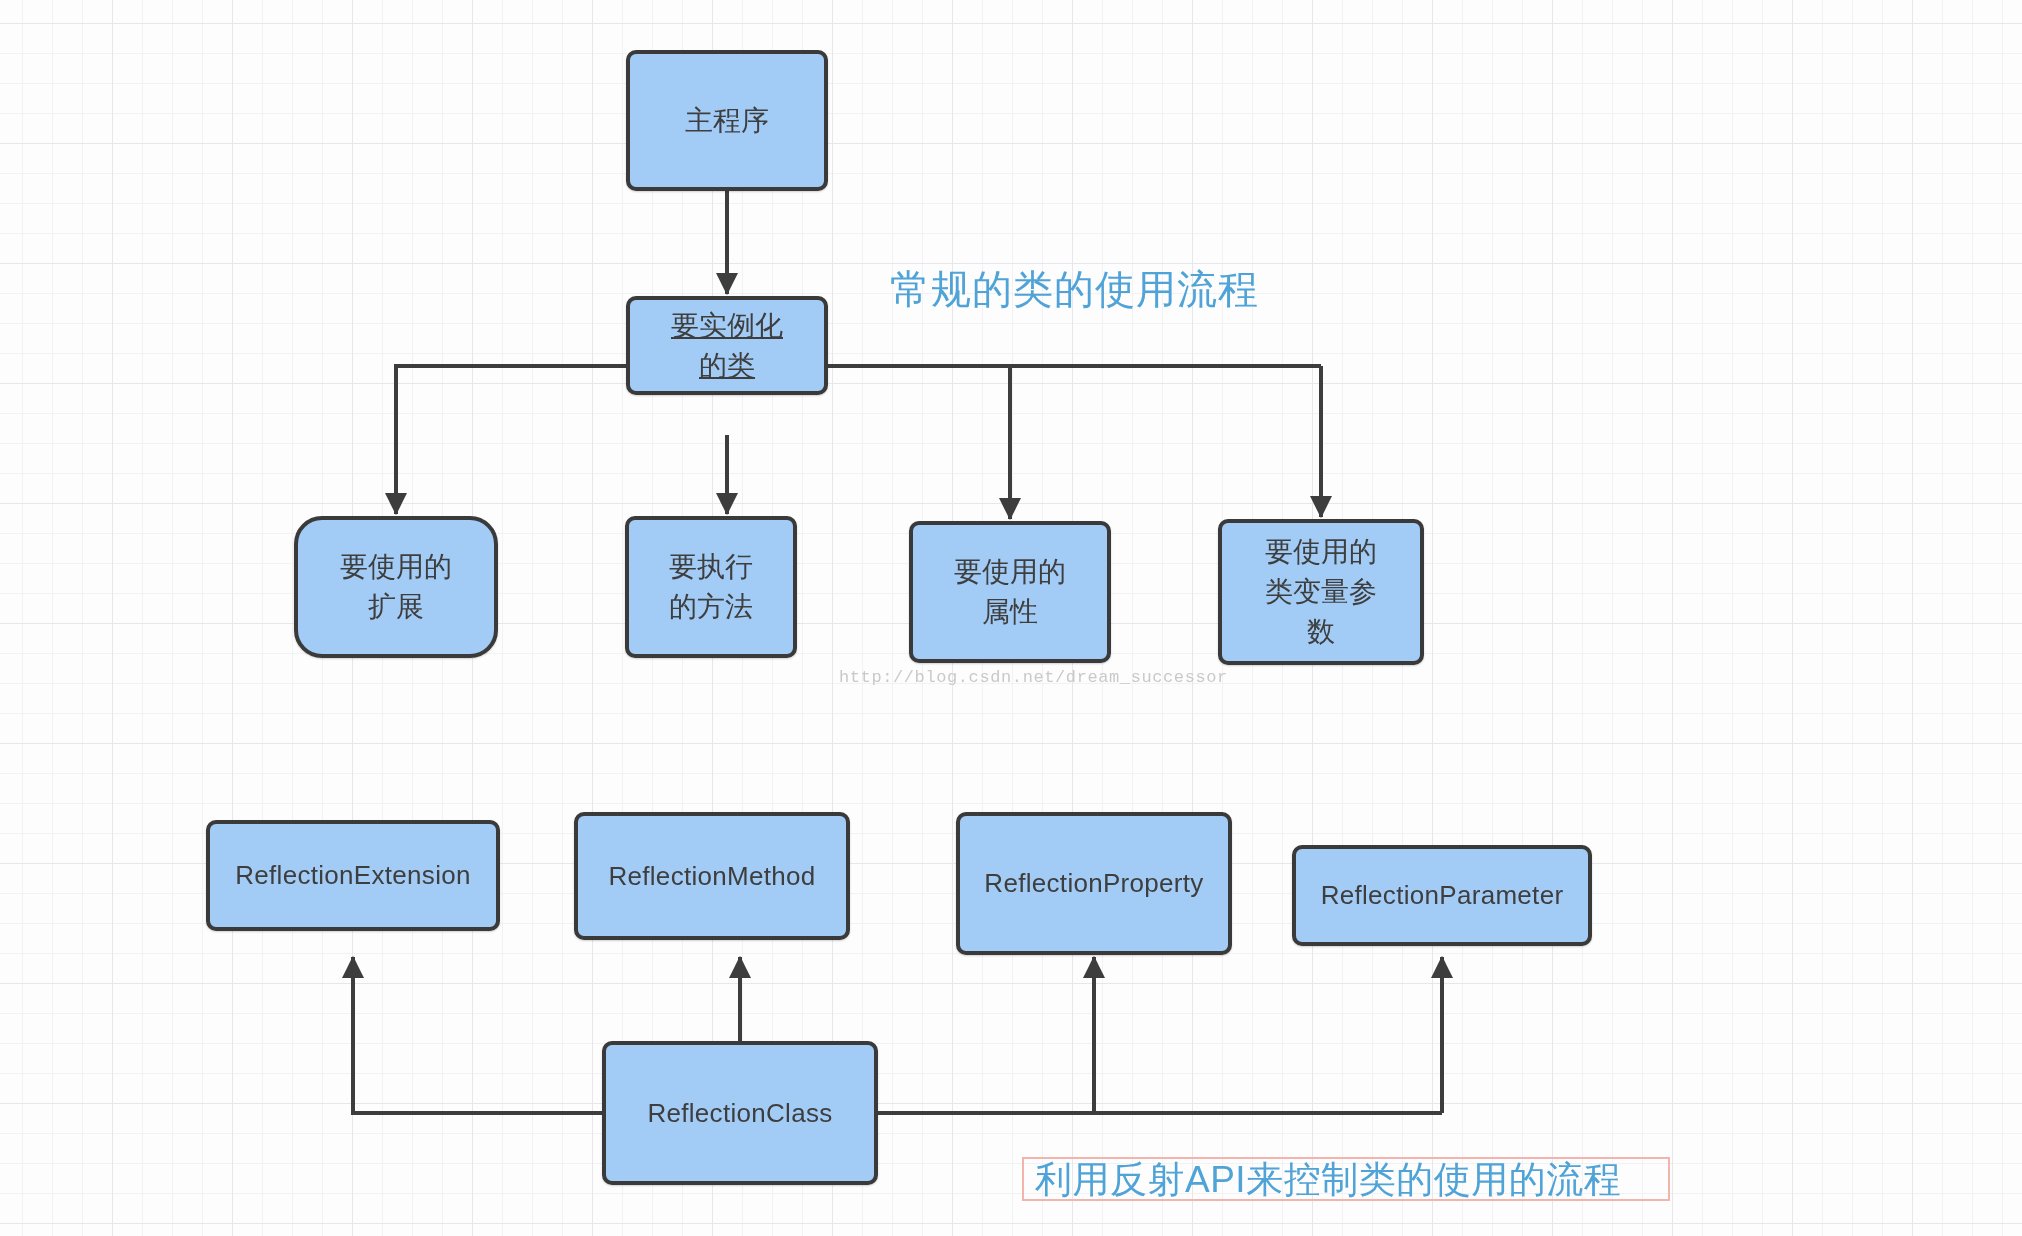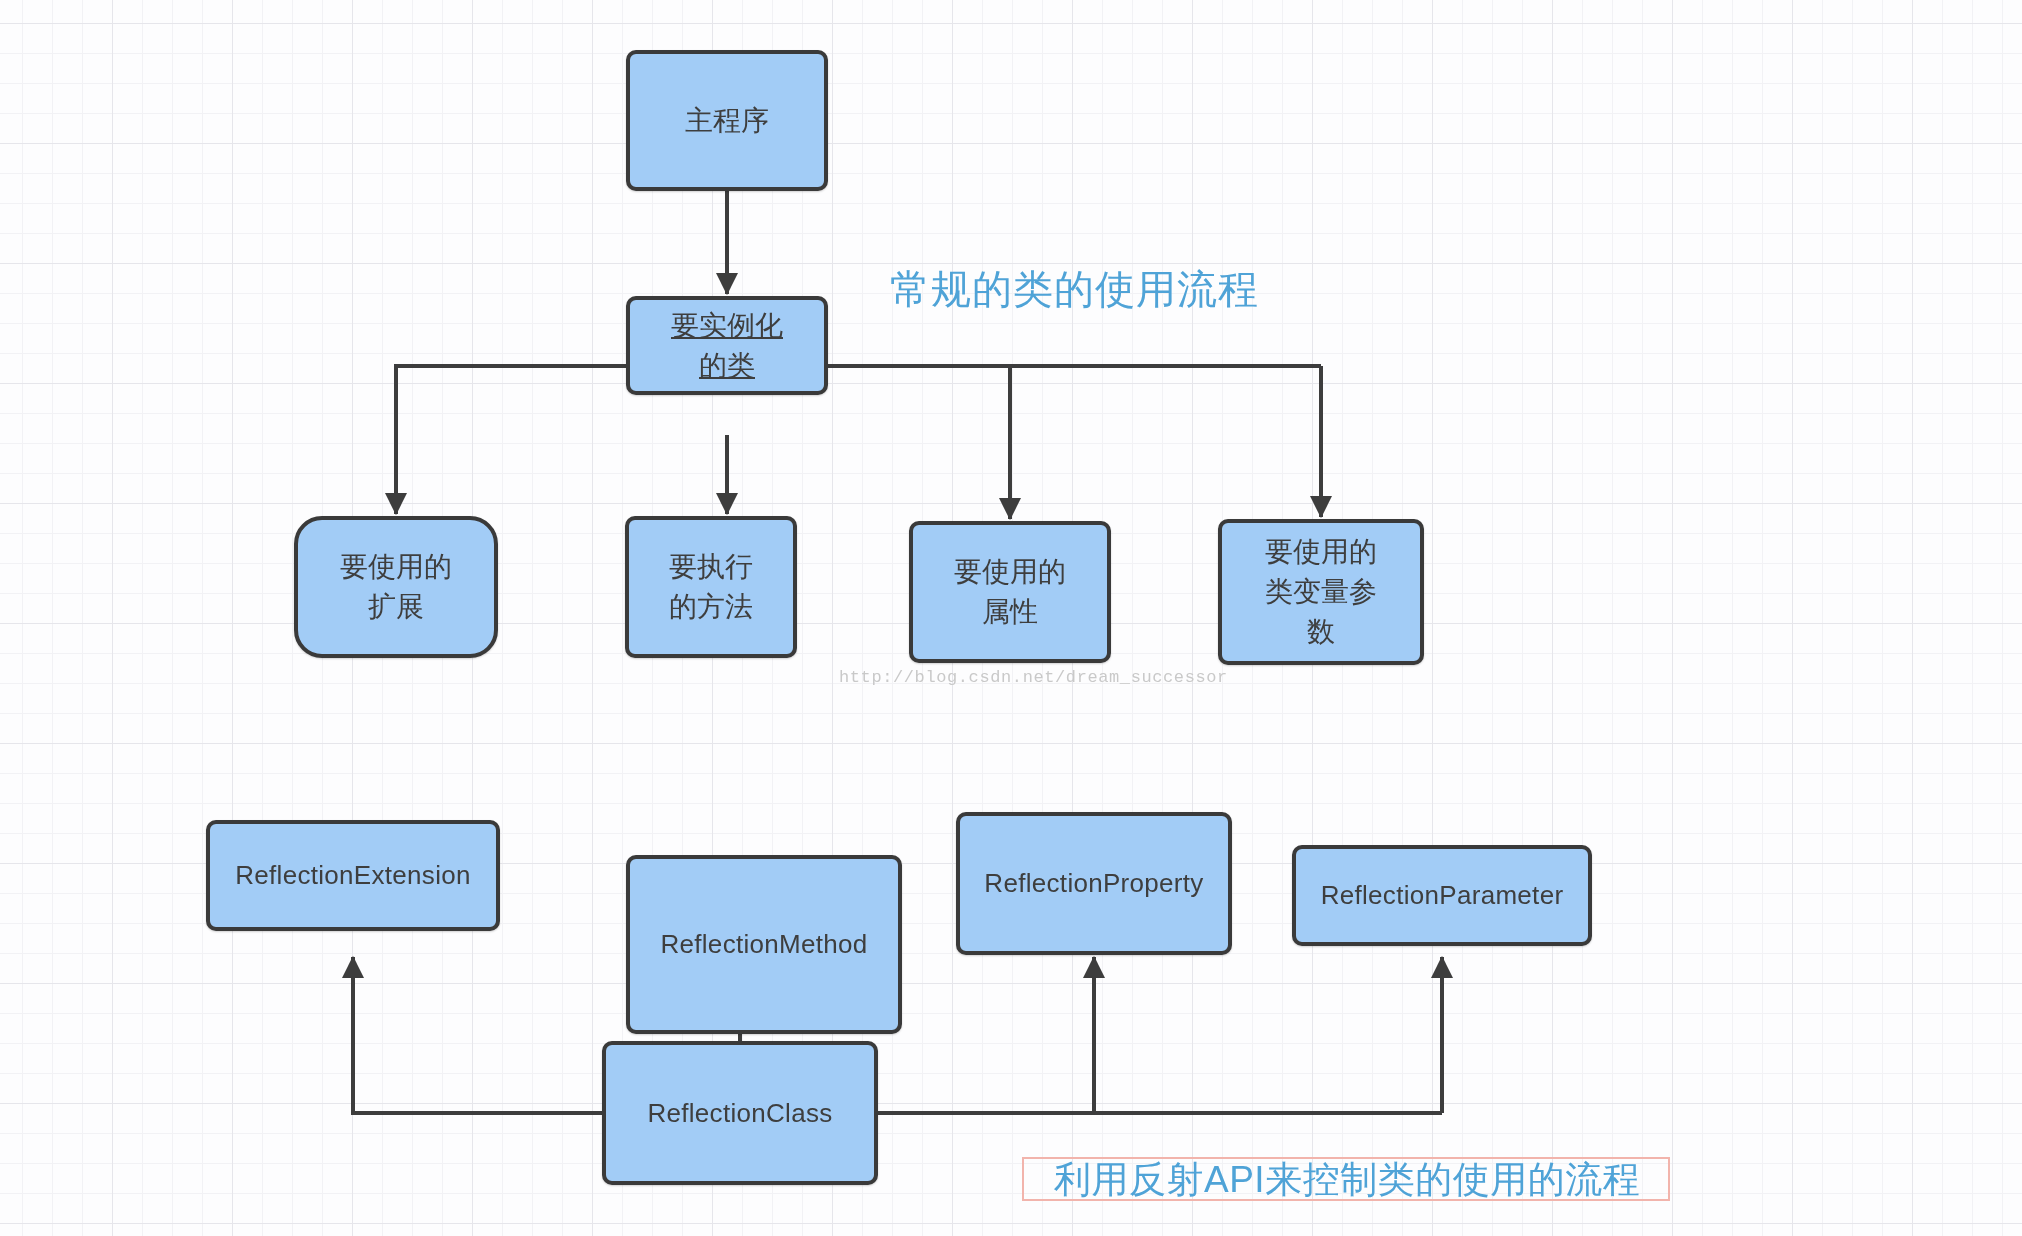--- a/index.html
+++ b/index.html
@@ -101,21 +101,21 @@
     top: 1157px;
     width: 648px;
     height: 44px;
     box-sizing: border-box;
     z-index: 3;
     border: 2px solid var(--label-border);
     color: var(--title-blue);
     font-size: 37px;
     font-weight: 500;
     line-height: 42px;
-    padding-left: 30px;
+    padding-left: 11px;
     letter-spacing: 0.5px;
     white-space: nowrap;
   }
 
   .watermark {
     position: absolute;
     left: 839px;
     top: 621px;
     z-index: 4;
     color: var(--watermark);
@@ -165,21 +165,21 @@
       </div>
       <div class="node" style="left: 909px; top: 521px; width: 202px; height: 142px;">
         <span class="node-label">要使用的属性</span>
       </div>
       <div class="node" style="left: 1218px; top: 519px; width: 206px; height: 146px;">
         <span class="node-label">要使用的类变量参数</span>
       </div>
       <div class="node latin" style="left: 206px; top: 820px; width: 294px; height: 111px;">
         <span class="node-label">ReflectionExtension</span>
       </div>
-      <div class="node latin" style="left: 626px; top: 812px; width: 276px; height: 179px; margin-top: 43px;">
+      <div class="node latin" style="left: 574px; top: 812px; width: 276px; height: 128px;">
         <span class="node-label">ReflectionMethod</span>
       </div>
       <div class="node latin" style="left: 956px; top: 812px; width: 276px; height: 143px;">
         <span class="node-label">ReflectionProperty</span>
       </div>
       <div class="node latin" style="left: 1292px; top: 845px; width: 300px; height: 101px;">
         <span class="node-label">ReflectionParameter</span>
       </div>
       <div class="node latin" style="left: 602px; top: 1041px; width: 276px; height: 144px;">
         <span class="node-label">ReflectionClass</span>

